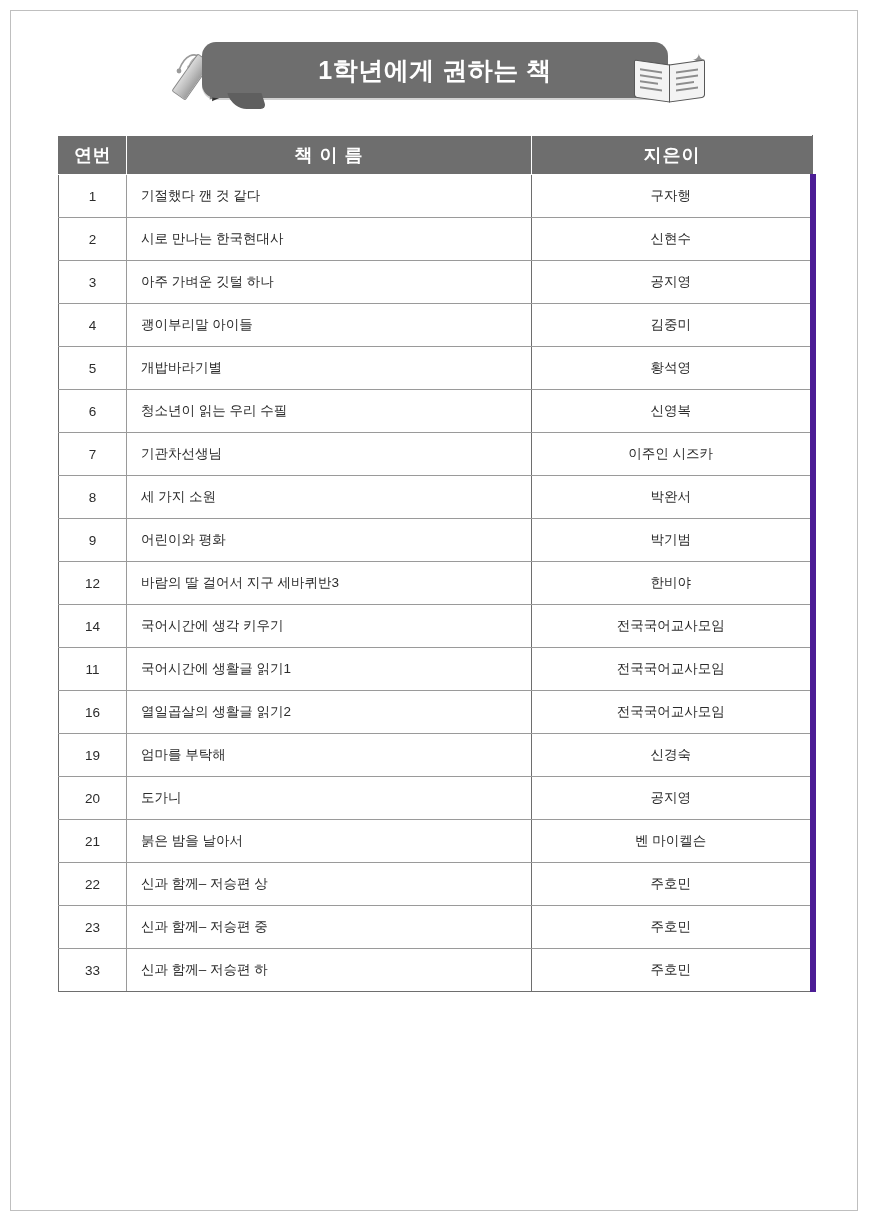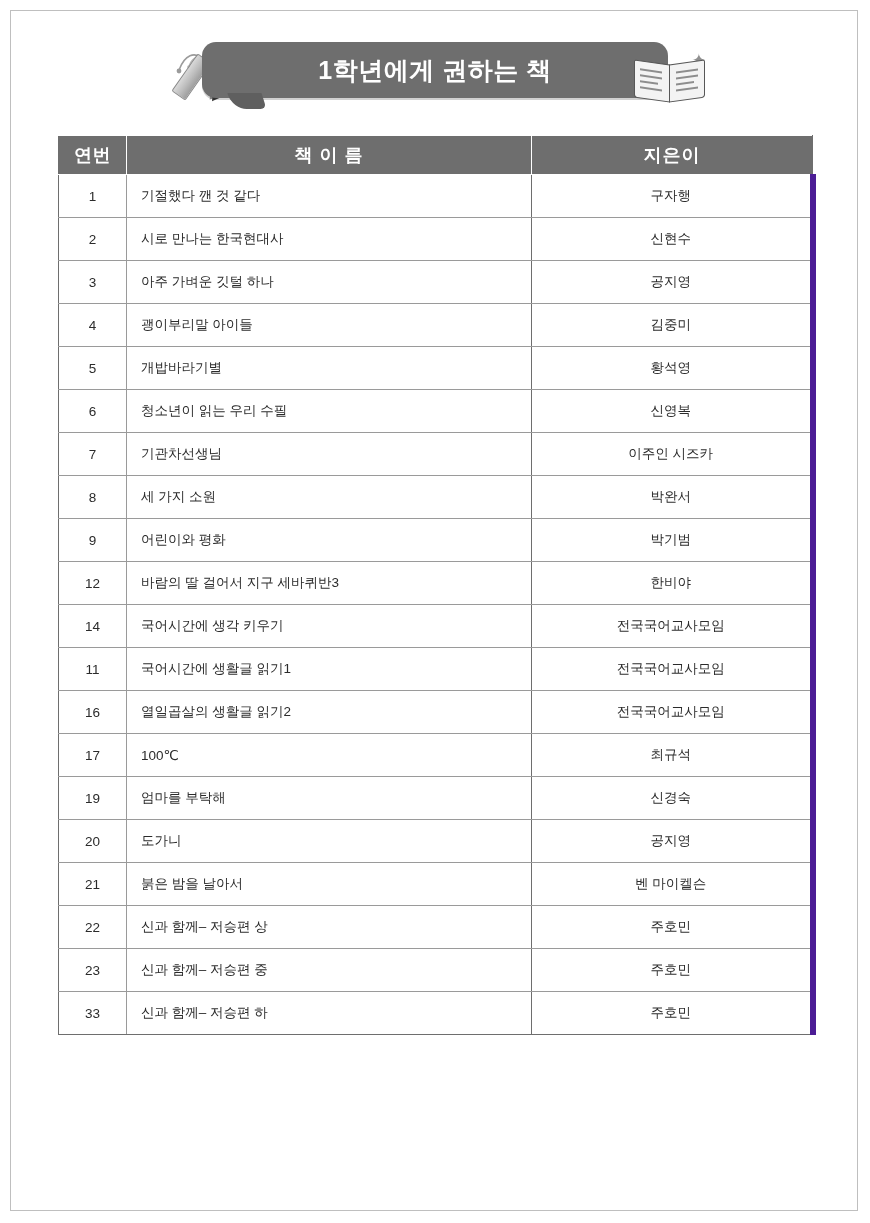--- a/index.html
+++ b/index.html
@@ -344,25 +344,20 @@
           <td class="no">11</td>
           <td class="title">국어시간에 생활글 읽기1</td>
           <td class="author">전국국어교사모임</td>
         </tr>
         <tr>
           <td class="no">16</td>
           <td class="title">열일곱살의 생활글 읽기2</td>
           <td class="author">전국국어교사모임</td>
         </tr>
         <tr>
-          <td class="no">17</td>
-          <td class="title">100℃</td>
-          <td class="author">최규석</td>
-        </tr>
-        <tr>
           <td class="no">19</td>
           <td class="title">엄마를 부탁해</td>
           <td class="author">신경숙</td>
         </tr>
         <tr>
           <td class="no">20</td>
           <td class="title">도가니</td>
           <td class="author">공지영</td>
         </tr>
         <tr>

